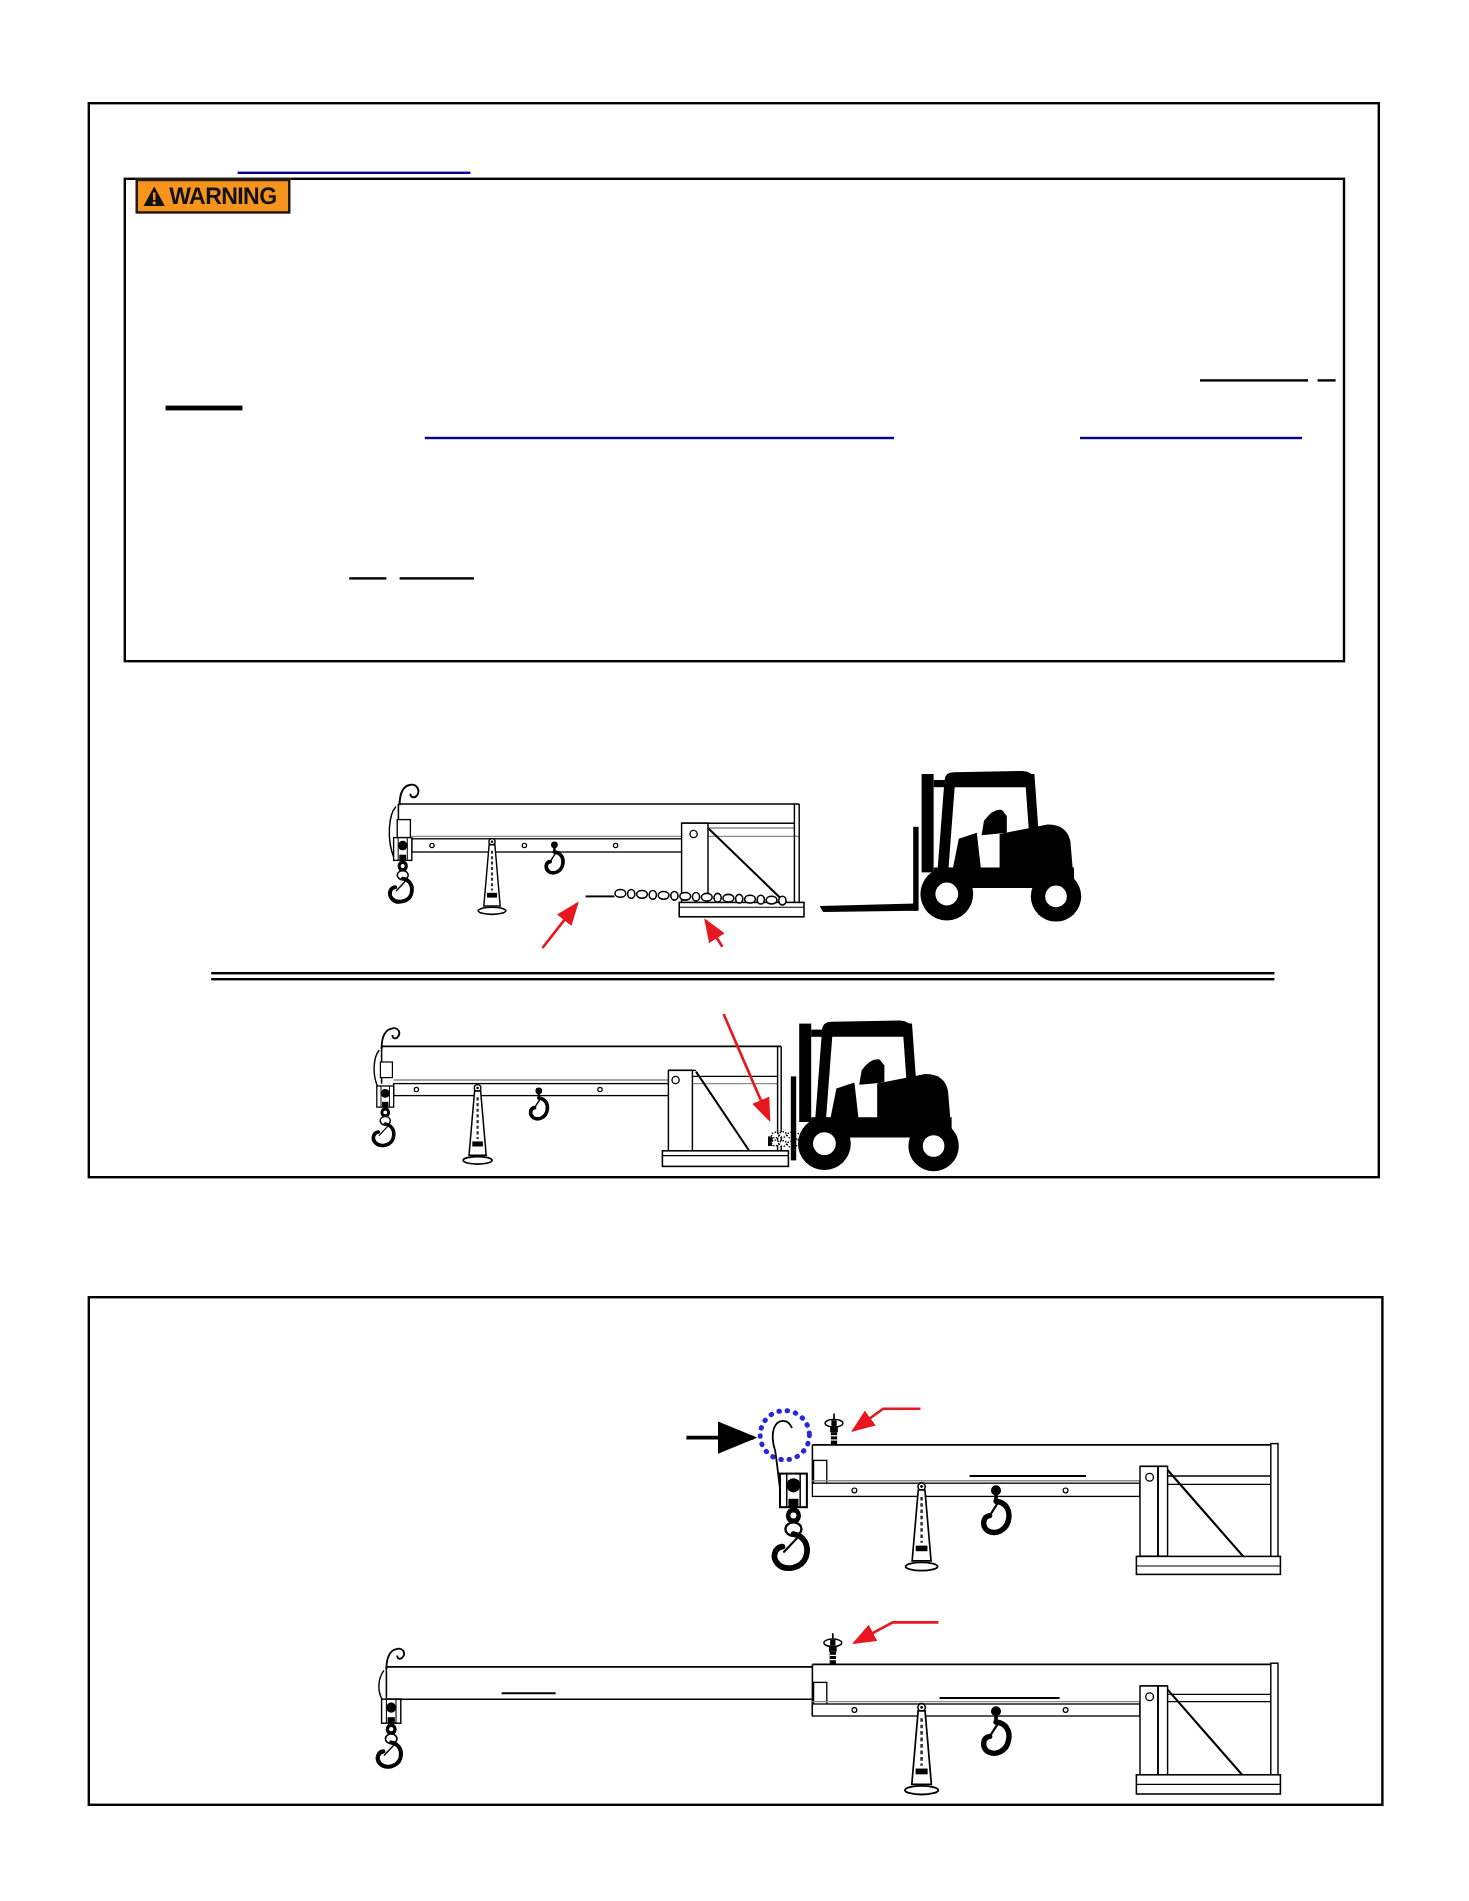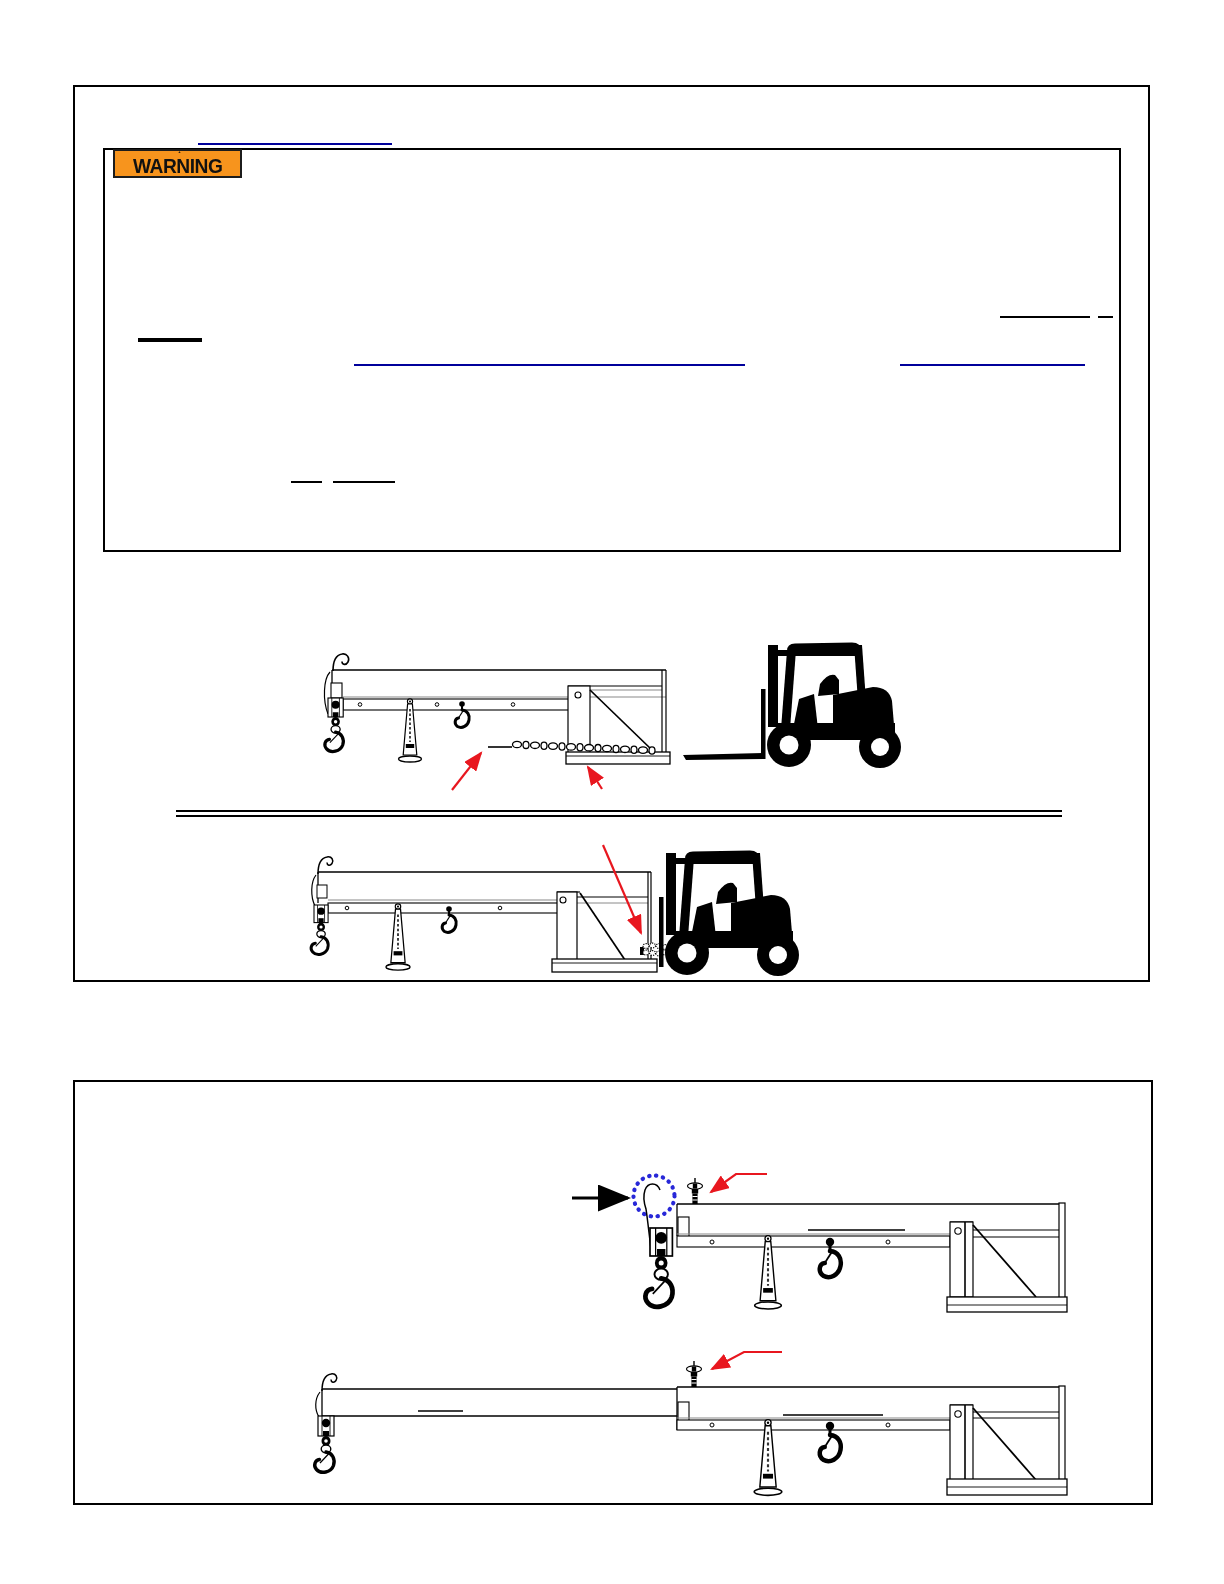--- a/index.html
+++ b/index.html
@@ -16,21 +16,21 @@
   .ul-right-long{left:1000px;top:316px;width:90px;height:2px;}
   .ul-right-dash{left:1098px;top:316px;width:15px;height:2px;}
   .ul-left-bold{left:138px;top:338px;width:64px;height:4px;}
   .ul-blue-mid{left:354px;top:364px;width:391px;height:2px;}
   .ul-blue-right{left:900px;top:364px;width:185px;height:2px;}
   .ul-small-1{left:291px;top:481px;width:31px;height:2px;}
   .ul-small-2{left:333px;top:481px;width:62px;height:2px;}
   .sep{position:absolute;background:#000;height:2px;}
   .sep-1{left:176px;top:810px;width:886px;}
   .sep-2{left:176px;top:815px;width:886px;}
-  .warning-label{position:absolute;left:113px;top:149px;width:121px;height:25px;background:#F7941D;border:2px solid #1c1c1c;display:flex;align-items:center;padding-left:4px;gap:3px;flex-direction:column;}
+  .warning-label{position:absolute;left:113px;top:149px;width:121px;height:25px;background:#F7941D;border:2px solid #1c1c1c;display:flex;align-items:center;padding-left:4px;gap:3px;}
   .warning-label .wtxt{font-weight:bold;font-size:20px;line-height:20px;color:#111;letter-spacing:-0.5px;transform:scaleX(.96);transform-origin:left;}
   svg.diagram{position:absolute;overflow:visible;}
   .d1{left:290px;top:630px;}
   .d2{left:290px;top:835px;}
   .d3{left:560px;top:1150px;}
   .d4{left:300px;top:1340px;}
 </style>
 </head>
 <body>
 

